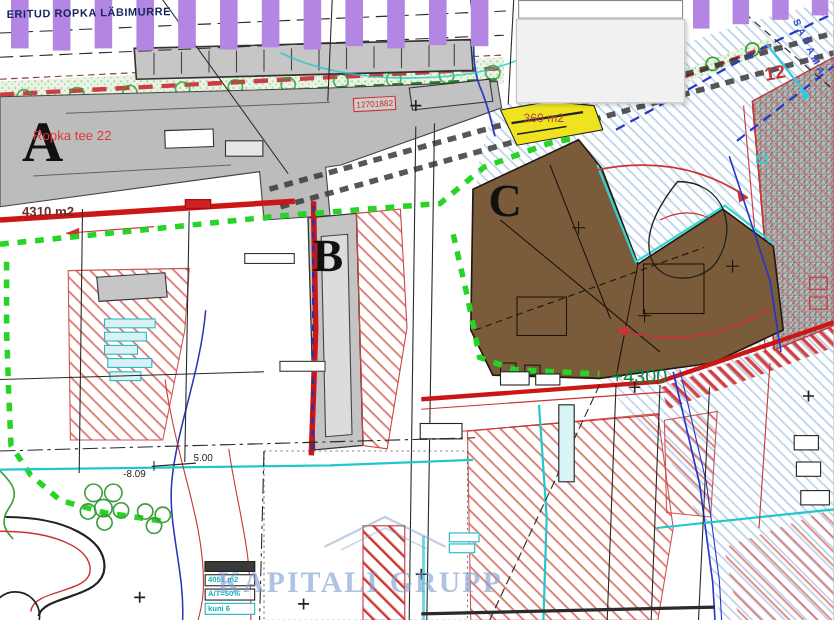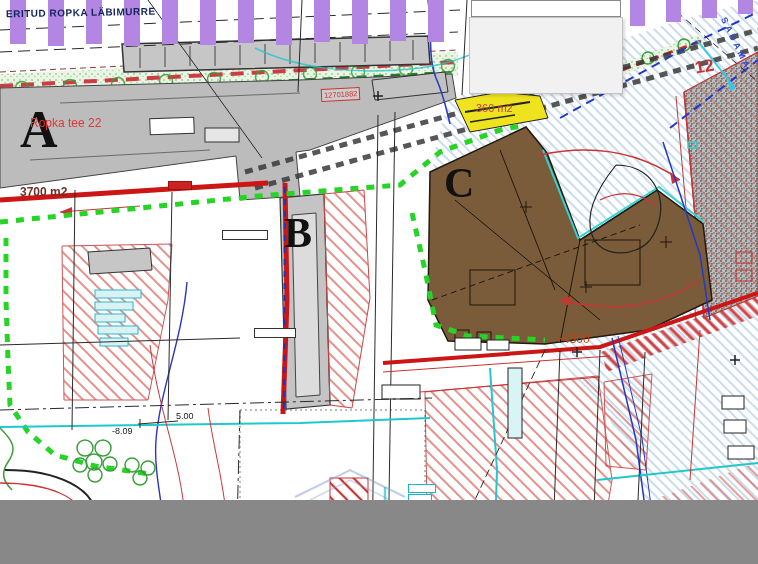--- a/index.html
+++ b/index.html
@@ -1,16 +1,16 @@
 <!DOCTYPE html>
 <html><head>
 <meta charset="utf-8">
 <style>
   html,body{margin:0;padding:0;background:#888;}
-  #stage{position:relative;width:758px;height:500px;background:#fff;overflow:hidden;
+  #stage{position:relative;width:758px;height:564px;background:#fff;overflow:hidden;
          font-family:"Liberation Sans",sans-serif;}
   #linework{position:absolute;left:0;top:0;}
   .txt{position:absolute;white-space:nowrap;line-height:1;}
   .plot-letter{font-family:"Liberation Serif",serif;font-weight:bold;color:#111;}
   .red-box-label{position:absolute;border:1px solid #cf2f2f;color:#cf2f2f;font-size:7.5px;
                  padding:1px 2px;background:rgba(255,255,255,.25);}
   .label-chip{position:absolute;background:#fff;border:1px solid #333;}
   .popup{position:absolute;box-sizing:border-box;}
   .info-col{position:absolute;display:flex;flex-direction:column;gap:2px;}
   .info-box{border:1px solid #222;background:rgba(255,255,255,.85);color:#17aebe;
@@ -306,24 +306,24 @@
 </svg>
 
 <div class="txt" style="left:6px;top:8px;font-size:10px;font-weight:bold;color:#16245e;letter-spacing:.5px;transform:rotate(-1deg);">ERITUD ROPKA LÄBIMURRE</div>
 
 <div class="txt plot-letter" style="left:20px;top:104px;font-size:52px;">A</div>
 <div class="txt plot-letter" style="left:284px;top:212px;font-size:42px;">B</div>
 <div class="txt plot-letter" style="left:444px;top:162px;font-size:42px;">C</div>
 <div class="txt" style="left:695px;top:58px;font-size:17px;font-weight:bold;color:#c03434;transform:rotate(-10deg);">12</div>
 
 <div class="txt" style="left:30px;top:117px;font-size:12px;color:#e03838;">Ropka tee 22</div>
-<div class="txt" style="left:20px;top:186px;font-size:12px;font-weight:bold;color:#6b2f28;">3700 m2</div>
+<div class="txt" style="left:20px;top:186px;font-size:12px;font-weight:bold;color:#6b2f28;">4310 m2</div>
 <div class="txt" style="left:476px;top:103px;font-size:11px;color:#b34444;text-align:center;">360 m2</div>
 <div class="red-box-label" style="left:321px;top:88px;transform:rotate(-3deg);">12701882</div>
-<div class="txt" style="left:556px;top:333px;font-size:12px;color:#c2410c;">+4300</div>
+<div class="txt" style="left:556px;top:333px;font-size:18px;color:#15803d;">+4300</div>
 <div class="txt" style="left:148px;top:412px;font-size:9px;color:#222;margin-left:28px;">5.00</div>
 <div class="txt" style="left:112px;top:427px;font-size:9px;color:#222;">-8.09</div>
 <div class="txt" style="left:727px;top:16px;font-size:9px;font-weight:bold;color:#3548c8;letter-spacing:3px;transform:rotate(64deg);transform-origin:left top;">SADAMA</div>
 
 <div class="label-chip" style="left:222px;top:230px;width:44px;height:8px;"></div>
 <div class="label-chip" style="left:254px;top:328px;width:40px;height:8px;"></div>
 <div class="label-chip" style="left:168px;top:181px;width:22px;height:7px;background:#c22;border-color:#911;"></div>
 <div class="label-chip" style="left:408px;top:484px;width:26px;height:7px;border-color:#19b6c6;"></div>
 <div class="label-chip" style="left:408px;top:494px;width:22px;height:7px;border-color:#19b6c6;"></div>
 

